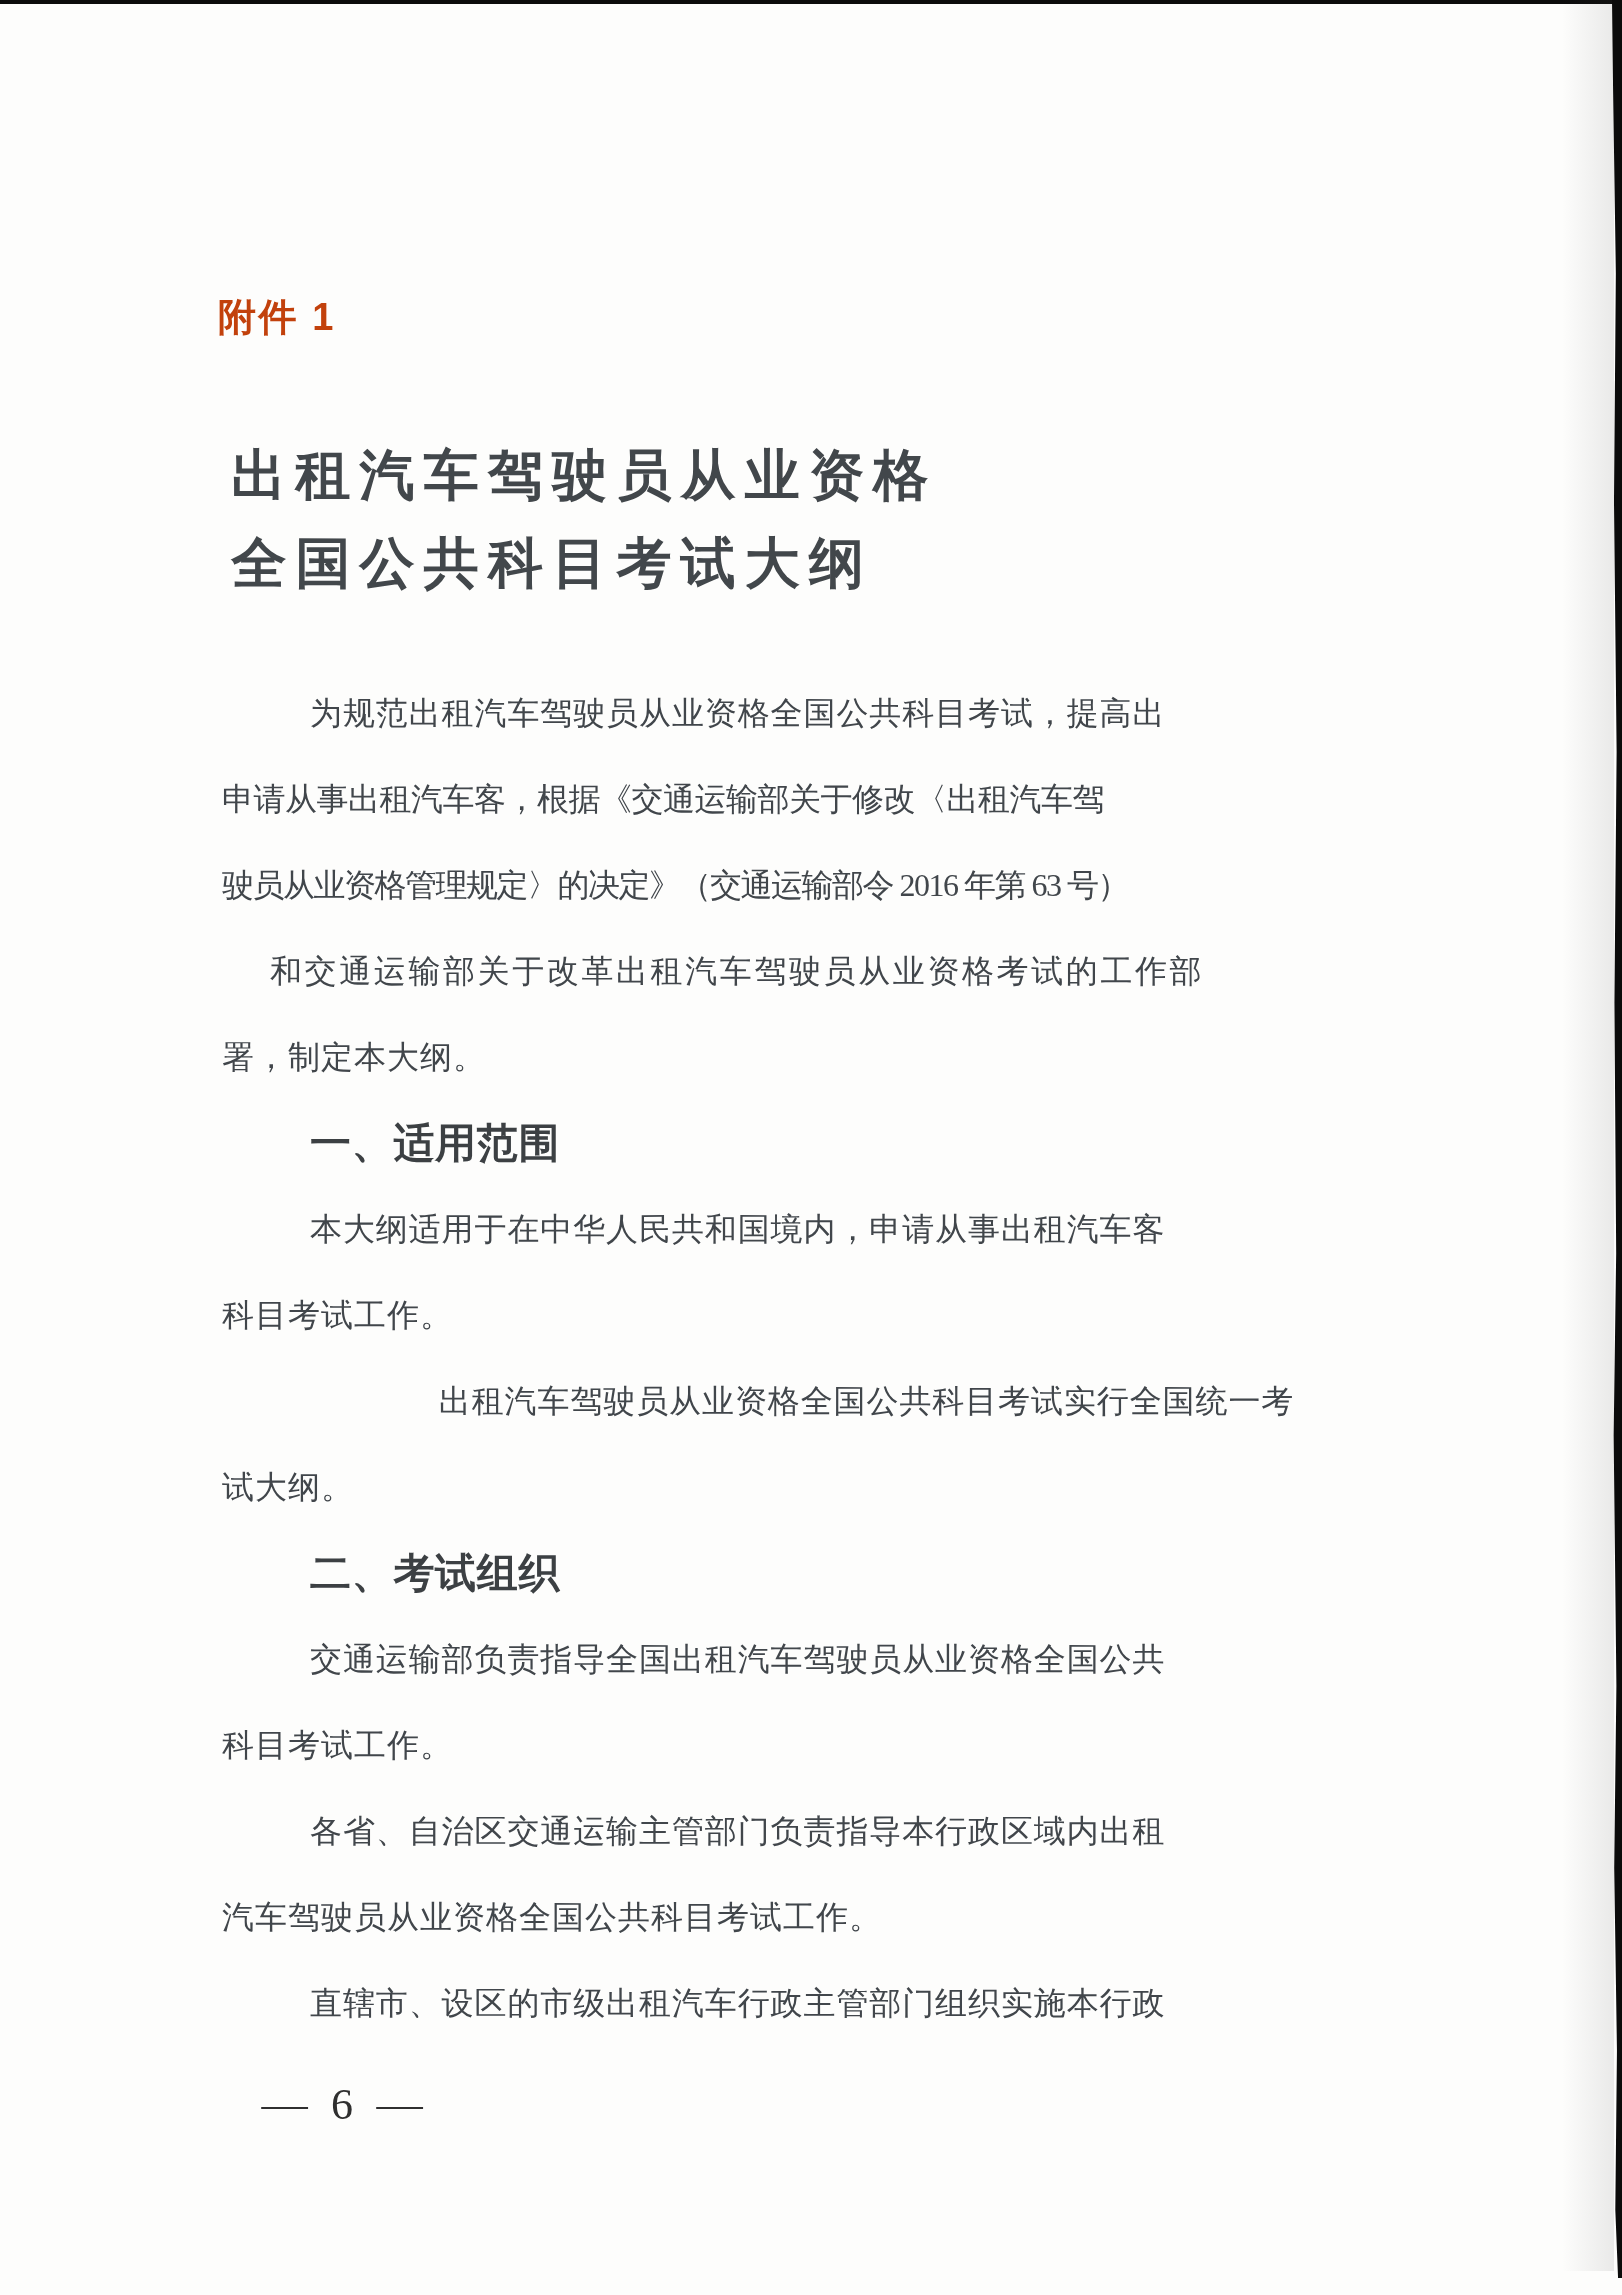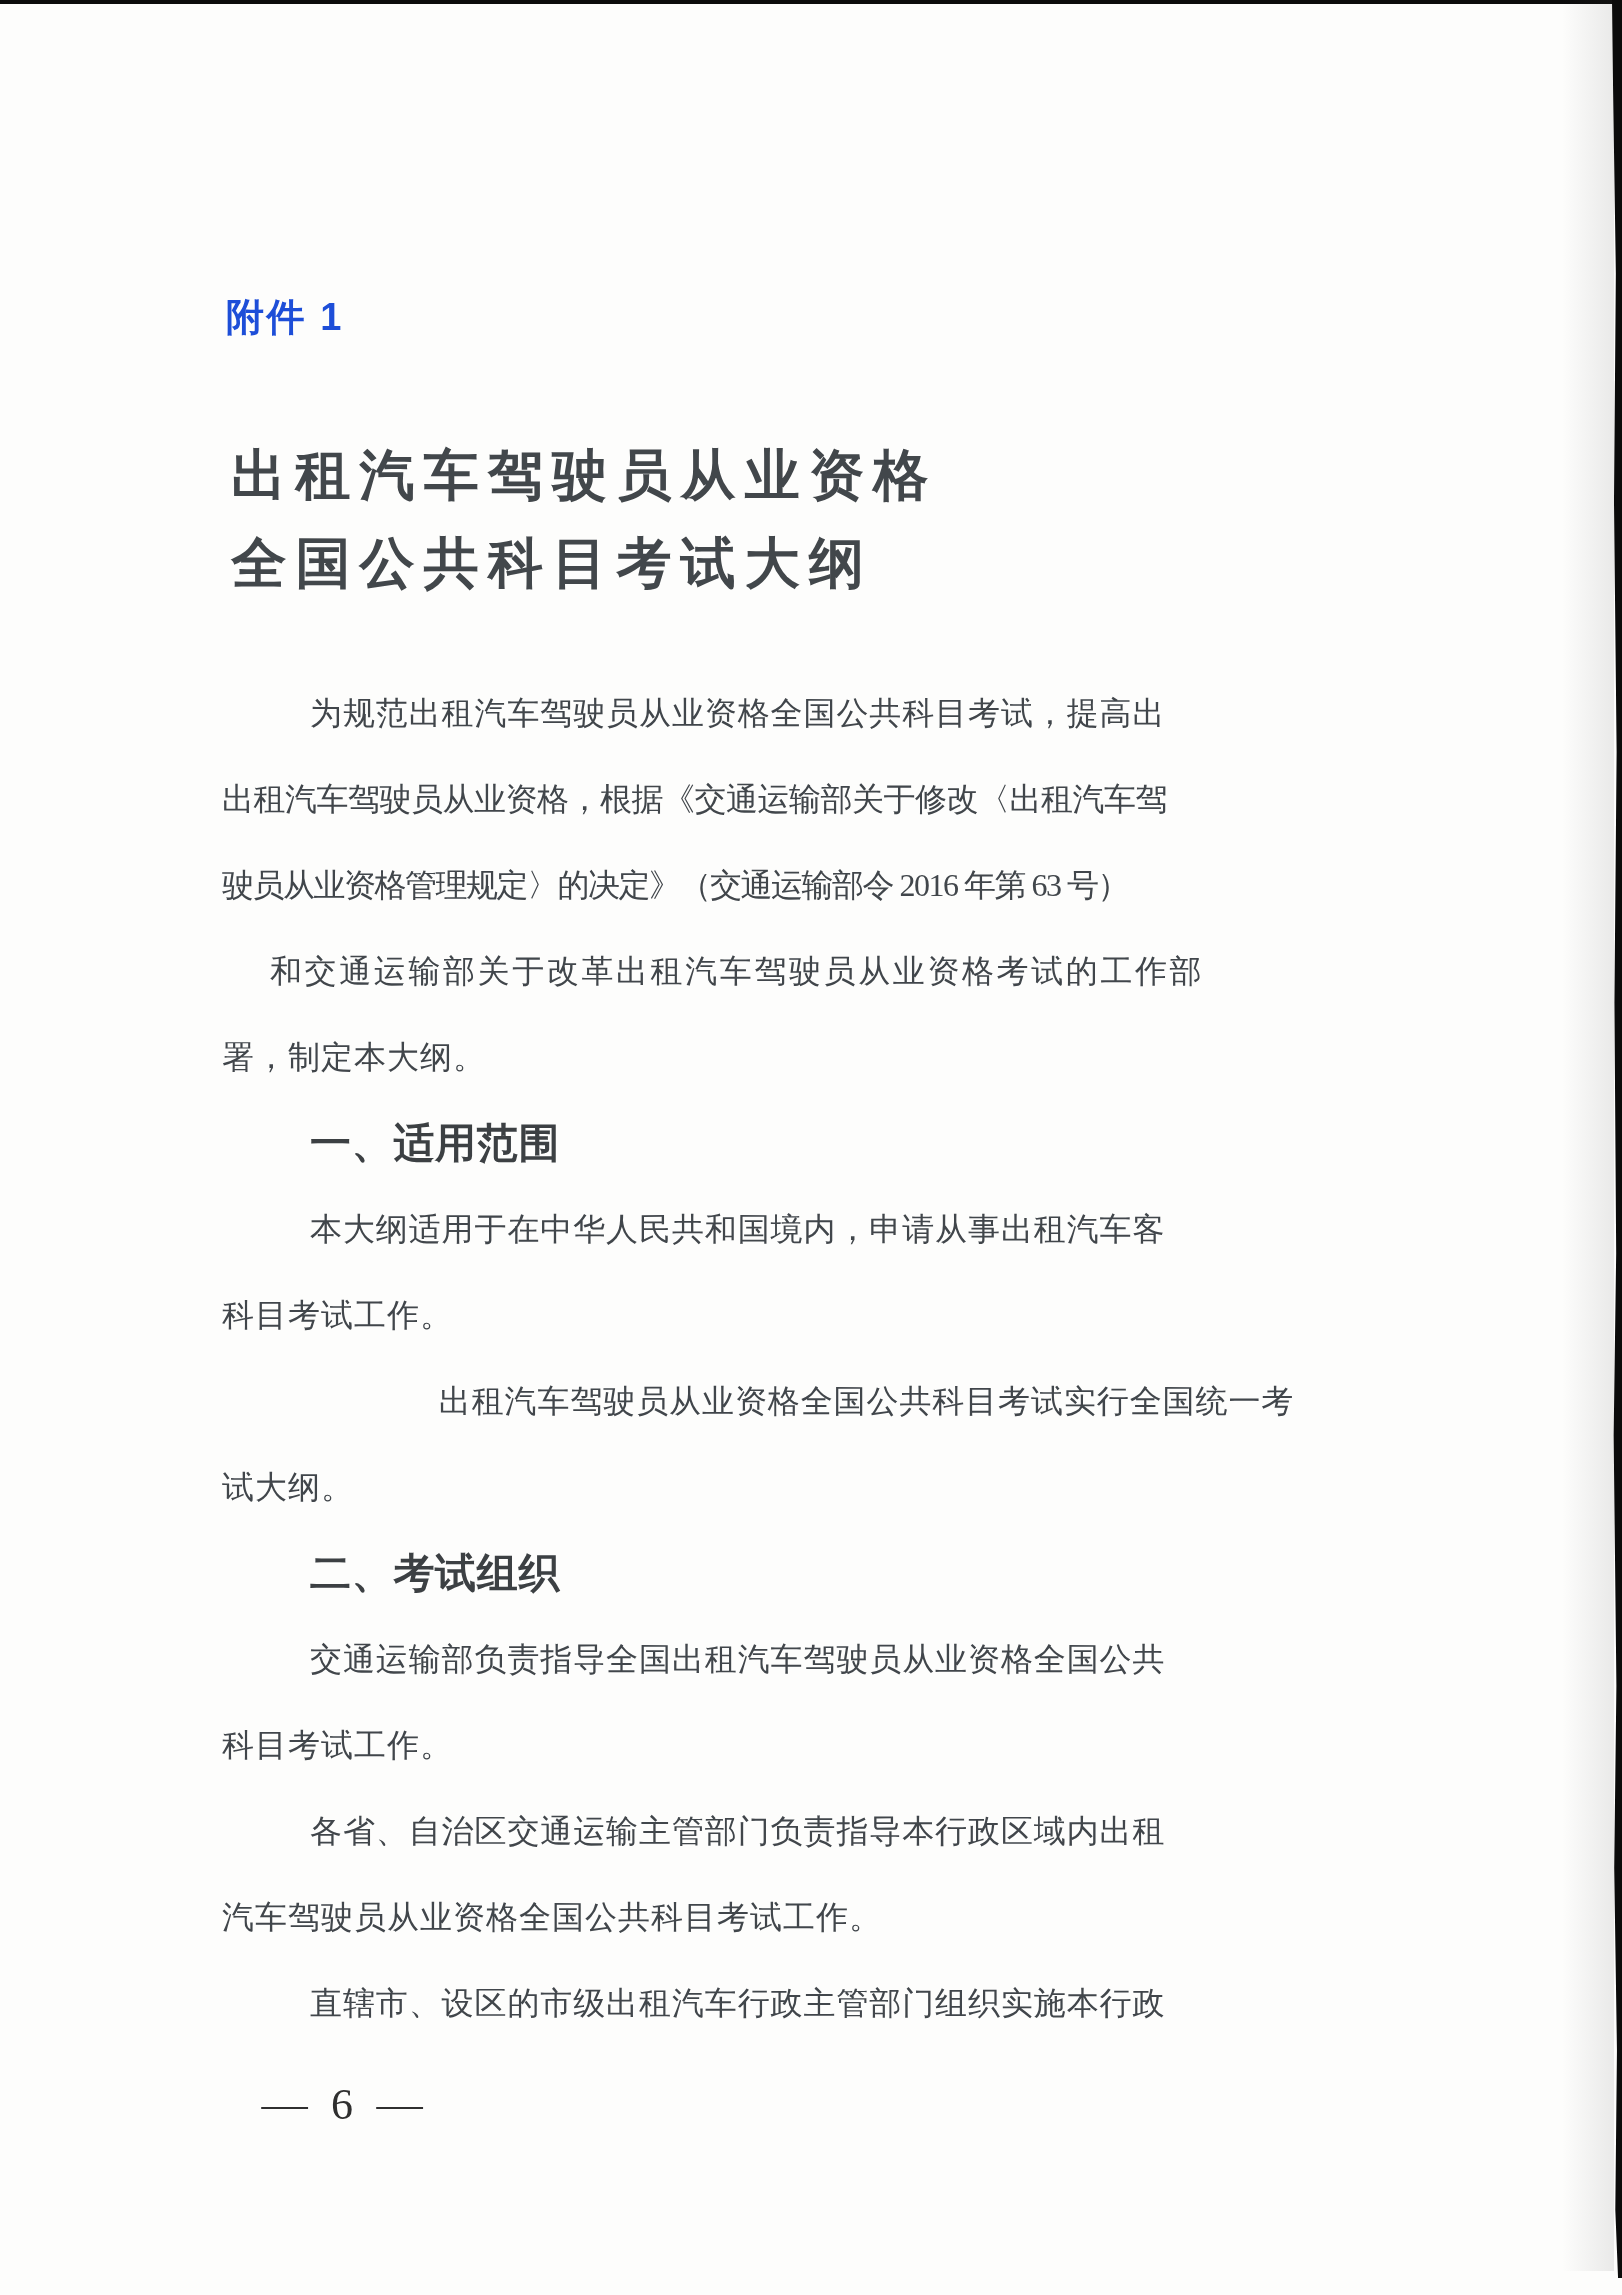--- a/index.html
+++ b/index.html
@@ -25,23 +25,22 @@
   .scan-shade {
     position: absolute; right: 9.2px; top: 0; width: 52px; height: 2271px;
     background: linear-gradient(to right, rgba(60,60,60,0) 0%, rgba(60,60,60,0.10) 100%);
   }
 
   .attachment {
     position: absolute; left: 218px; top: 293px;
     font-family: "Liberation Sans", sans-serif;
     font-weight: 700;
     font-size: 38px; line-height: 48px;
-    color: #1d4ed8;
+    color: #c2410c;
     letter-spacing: 2.6px;
-    margin-left: 8px;
   }
 
   .title {
     position: absolute; left: 222px; top: 432px; width: 1201px;
     font-family: "Liberation Serif", serif;
     font-weight: 700;
     color: #42474b;
   }
   .title-line {
     font-size: 55px; line-height: 88px;
@@ -88,21 +87,21 @@
 
   <div class="attachment">附件 1</div>
 
   <div class="title">
     <div class="title-line">出租汽车驾驶员从业资格</div>
     <div class="title-line">全国公共科目考试大纲</div>
   </div>
 
   <div class="body-block" id="body-root">
       <div class="bl indent fill" style="letter-spacing: 0.9px;"><span>为规范出租汽车驾驶员从业资格全国公共科目考试，提高出</span></div>
-      <div class="bl fill" style="letter-spacing: -0.5px;"><span>出租汽车驾驶员从业资格，根据《交通运输部关于修改〈出租汽车驾</span></div>
+      <div class="bl fill" style="letter-spacing: -0.5px;"><span>申请从事出租汽车客，根据《交通运输部关于修改〈出租汽车驾</span></div>
       <div class="bl fill" style="letter-spacing: -1.5px;"><span>驶员从业资格管理规定〉的决定》（交通运输部令 2016 年第 63 号）</span></div>
       <div class="bl fill" style="letter-spacing: 2.6px; margin-left: 48px;"><span>和交通运输部关于改革出租汽车驾驶员从业资格考试的工作部</span></div>
       <div class="bl"><span>署，制定本大纲。</span></div>
       <div class="bl heading indent"><span>一、适用范围</span></div>
       <div class="bl indent fill" style="letter-spacing: 0.9px;"><span>本大纲适用于在中华人民共和国境内，申请从事出租汽车客</span></div>
       <div class="bl"><span>科目考试工作。</span></div>
       <div class="bl indent fill" style="letter-spacing: 0.9px; text-align: center;"><span>出租汽车驾驶员从业资格全国公共科目考试实行全国统一考</span></div>
       <div class="bl"><span>试大纲。</span></div>
       <div class="bl heading indent"><span>二、考试组织</span></div>
       <div class="bl indent fill" style="letter-spacing: 0.9px;"><span>交通运输部负责指导全国出租汽车驾驶员从业资格全国公共</span></div>

